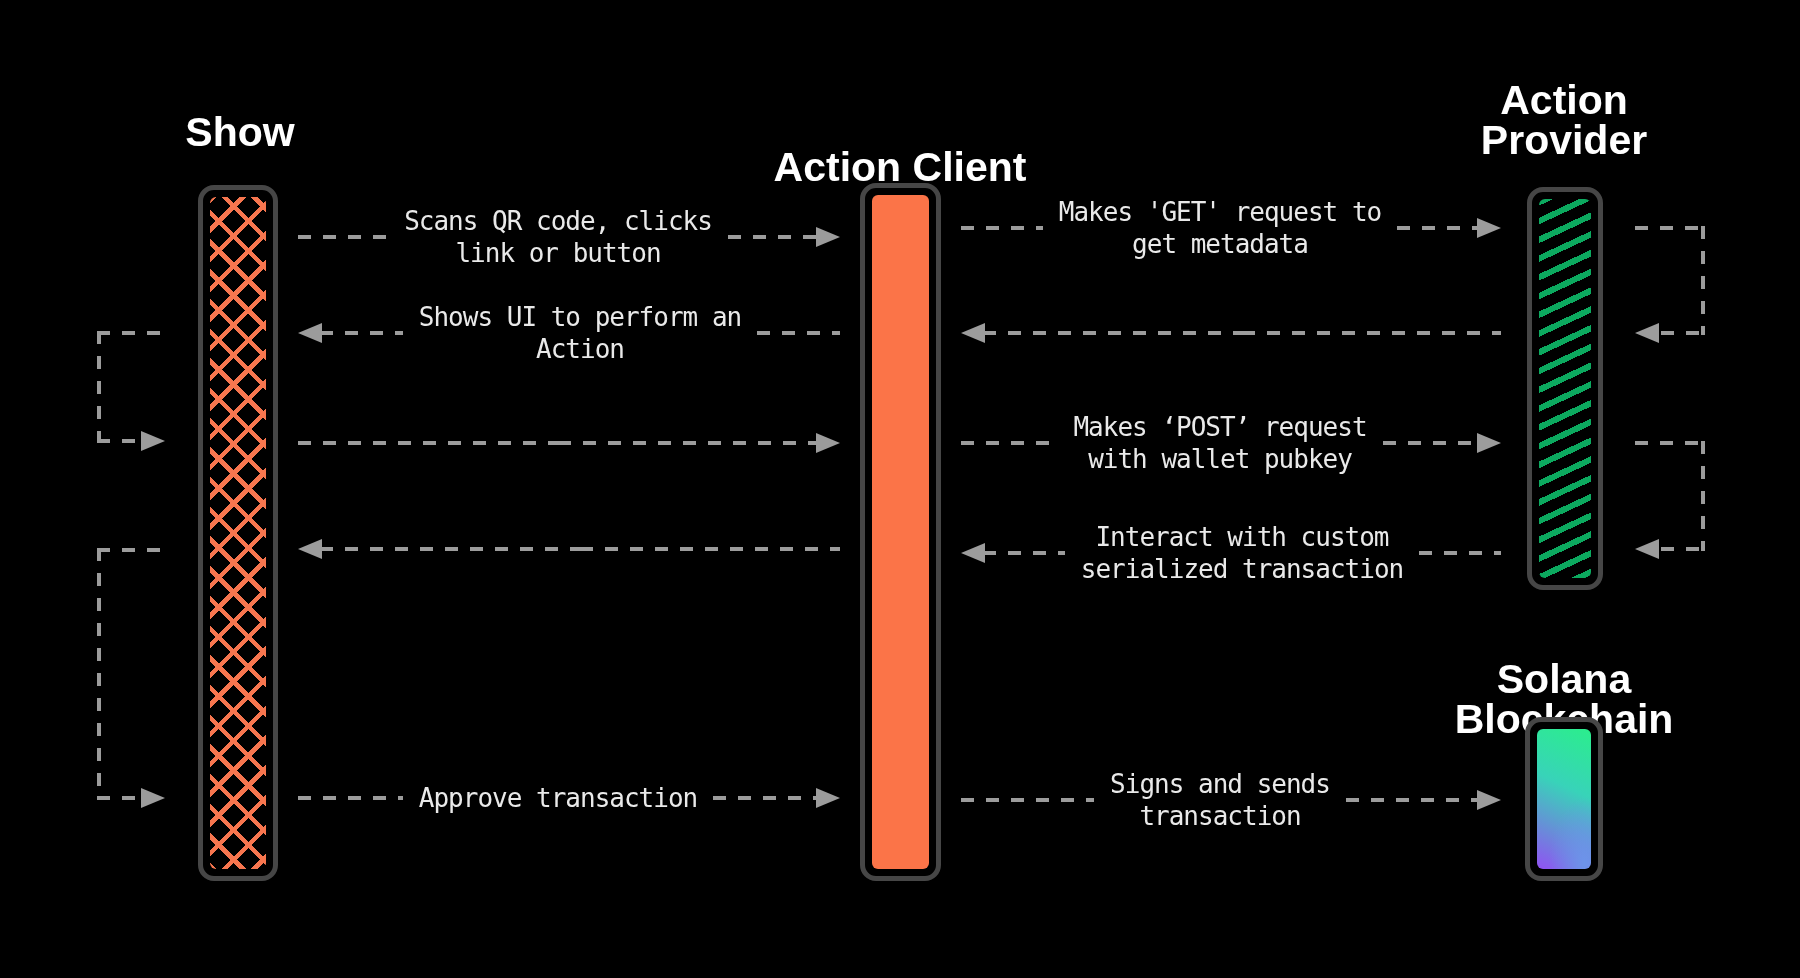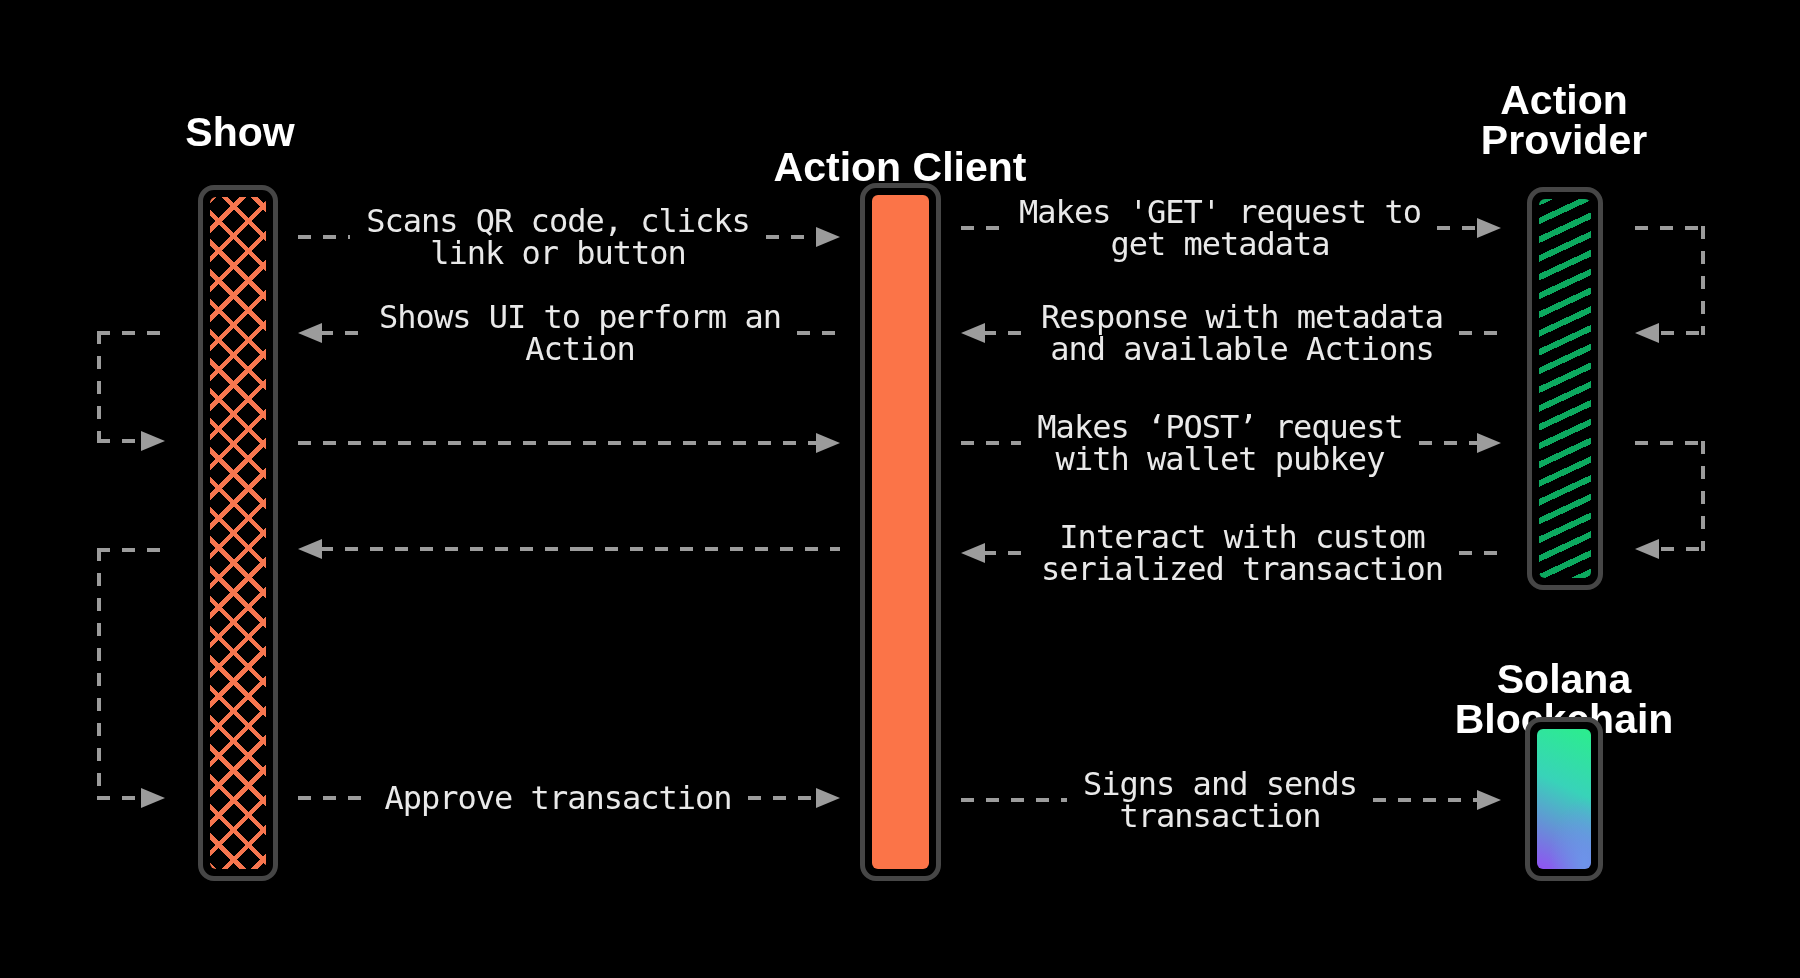--- a/index.html
+++ b/index.html
@@ -33,21 +33,21 @@
     background-image: repeating-linear-gradient(155deg, #0CA95F 0px, #0CA95F 6px, transparent 6px, transparent 17px);
   }
   .fill-solana {
     background:
       radial-gradient(120% 85% at 88% 96%, rgba(108,150,234,0.95) 0%, rgba(108,150,234,0) 55%),
       linear-gradient(205deg, #2BEE8C 0%, #38D3B9 42%, #9151F3 100%);
   }
   
   .msg {
     position:absolute; height:80px; display:flex; align-items:center;
-    color:#E9E9E9; font-size:32px; line-height:32px; letter-spacing:-1px;
+    color:#E9E9E9; font-size:26px; line-height:32px; letter-spacing:-1px;
   }
   .msg .dash { flex:1 1 0; height:4px;
     background:repeating-linear-gradient(90deg,#9C9C9C 0px,#9C9C9C 13px,transparent 13px,transparent 25px); }
   .msg .label { text-align:center; white-space:pre-line; padding:0 16px; }
   .arr-r { width:0; height:0; border-top:10px solid transparent; border-bottom:10px solid transparent;
            border-left:24px solid #9C9C9C; margin-left:-2px; }
   .arr-l { width:0; height:0; border-top:10px solid transparent; border-bottom:10px solid transparent;
            border-right:24px solid #9C9C9C; margin-right:-2px; }
   
   .loop { position:absolute; }
@@ -119,22 +119,20 @@
 
   <div class="msg" style="left:298px; top:758px; width:542px;">
     <div class="dash"></div>
     <div class="label">Approve transaction</div>
     <div class="dash"></div>
     <div class="arr-r"></div>
   </div>
   <div class="msg" style="left:961px; top:293px; width:540px;">
     <div class="arr-l"></div>
     <div class="dash"></div>
-    <div class="label">Response with metadata
-and available Actions</div>
     <div class="dash"></div>
   </div>
   <div class="msg" style="left:961px; top:403px; width:540px;">
     <div class="dash"></div>
     <div class="label">Makes ‘POST’ request
 with wallet pubkey</div>
     <div class="dash"></div>
     <div class="arr-r"></div>
   </div>
   <div class="msg" style="left:961px; top:513px; width:540px;">

